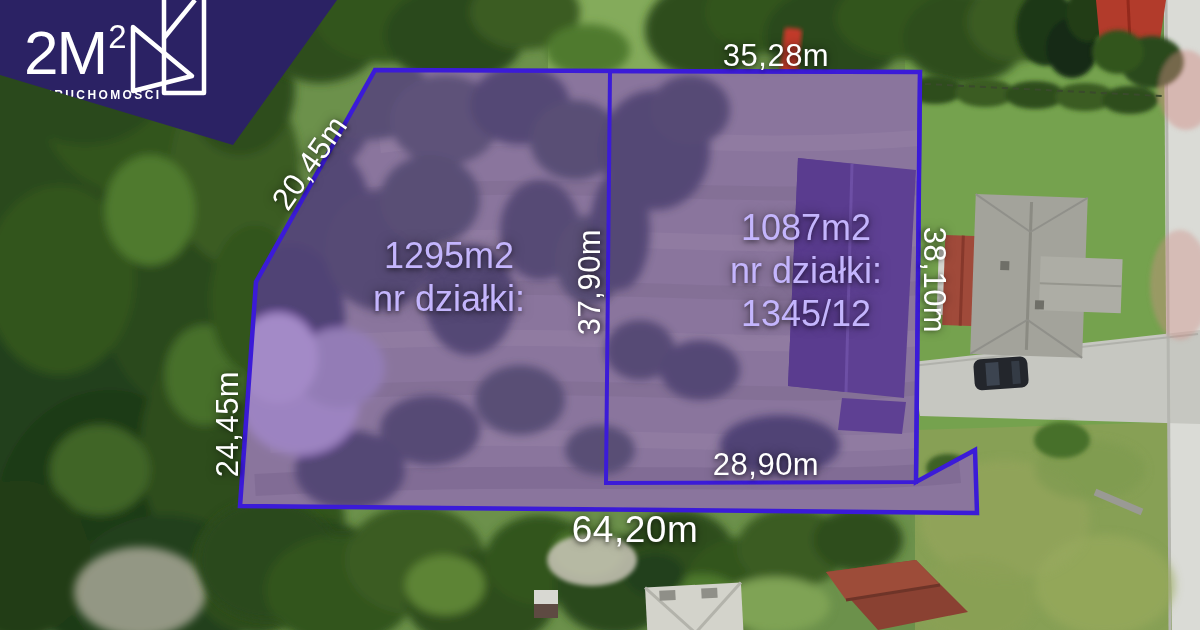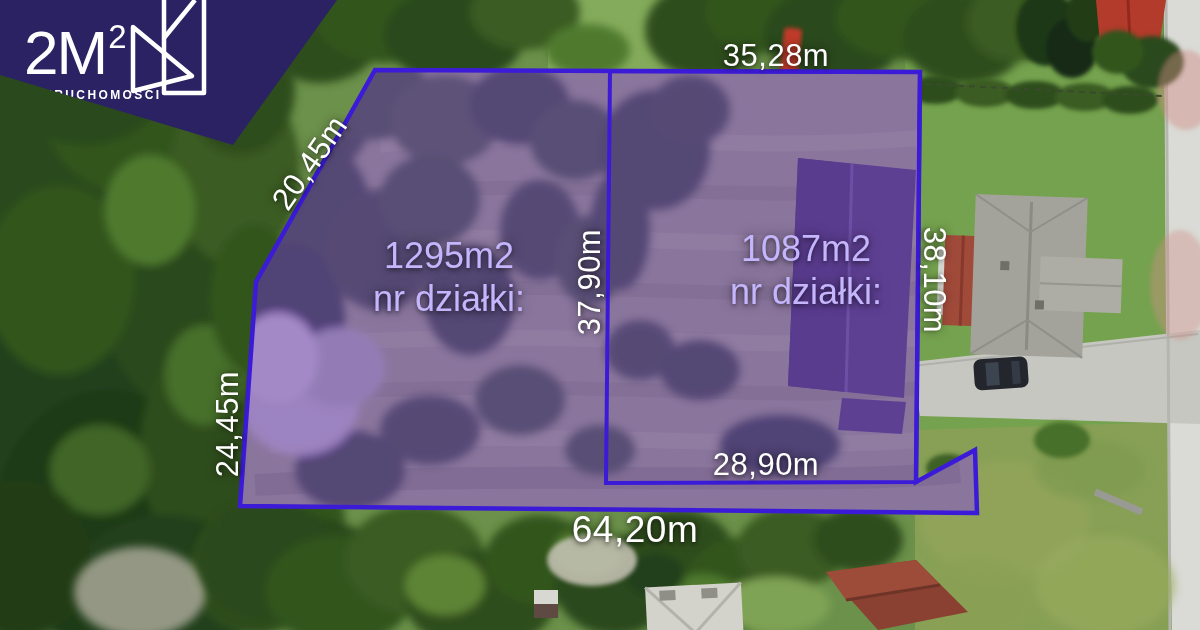--- a/index.html
+++ b/index.html
@@ -258,20 +258,21 @@
   <div class="dim-label" style="left:766px;top:465px">28,90m</div>
   <div class="dim-label dim-big" style="left:635px;top:530px">64,20m</div>
 
   <div class="parcel-info" style="left:449px;top:277px">
     <div>1295m2</div>
     <div>nr działki:</div>
   </div>
   <div class="parcel-info" style="left:806px;top:270px">
     <div>1087m2</div>
     <div>nr działki:</div>
+    <div>1345/12</div>
   </div>
 
   <div id="logo" style="background: rgb(43, 34, 100);">
     <div id="logo-brand"><span>2M</span><sup>2</sup></div>
     <div id="logo-subtitle">NIERUCHOMOŚCI</div>
     <svg id="logo-icon" width="90" height="105" viewBox="0 0 90 105">
       <g fill="none" stroke="#ffffff" stroke-width="4.5" stroke-linejoin="round">
         <path d="M39,0 L39,93 L79,93 L79,0"></path>
         <path d="M70,0 L39,38"></path>
         <path d="M8,27 L67,76 L8,91 Z"></path>

